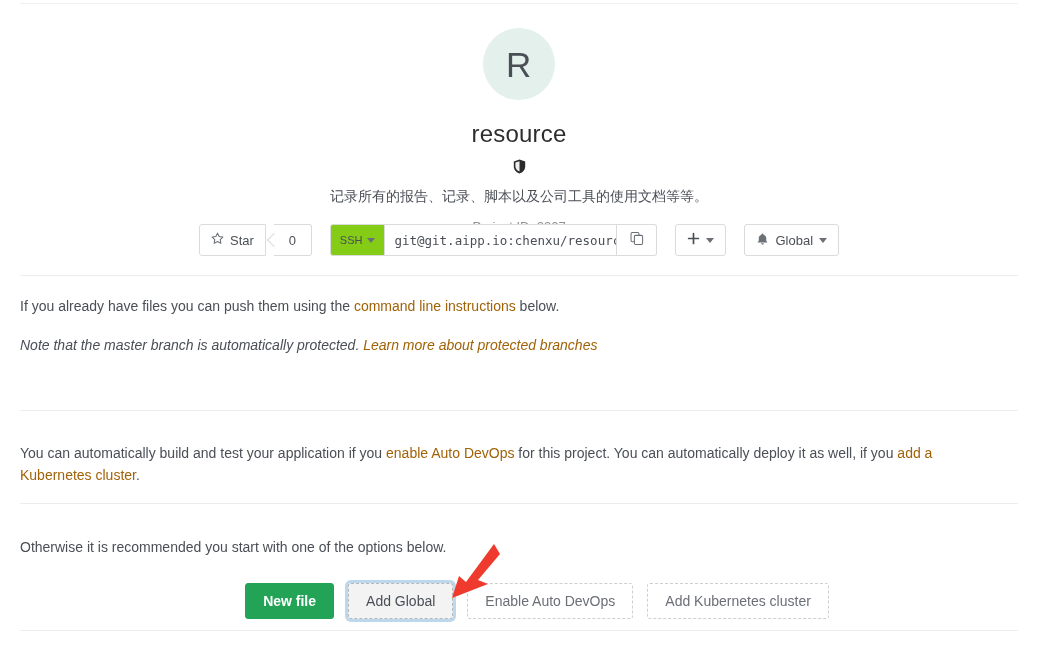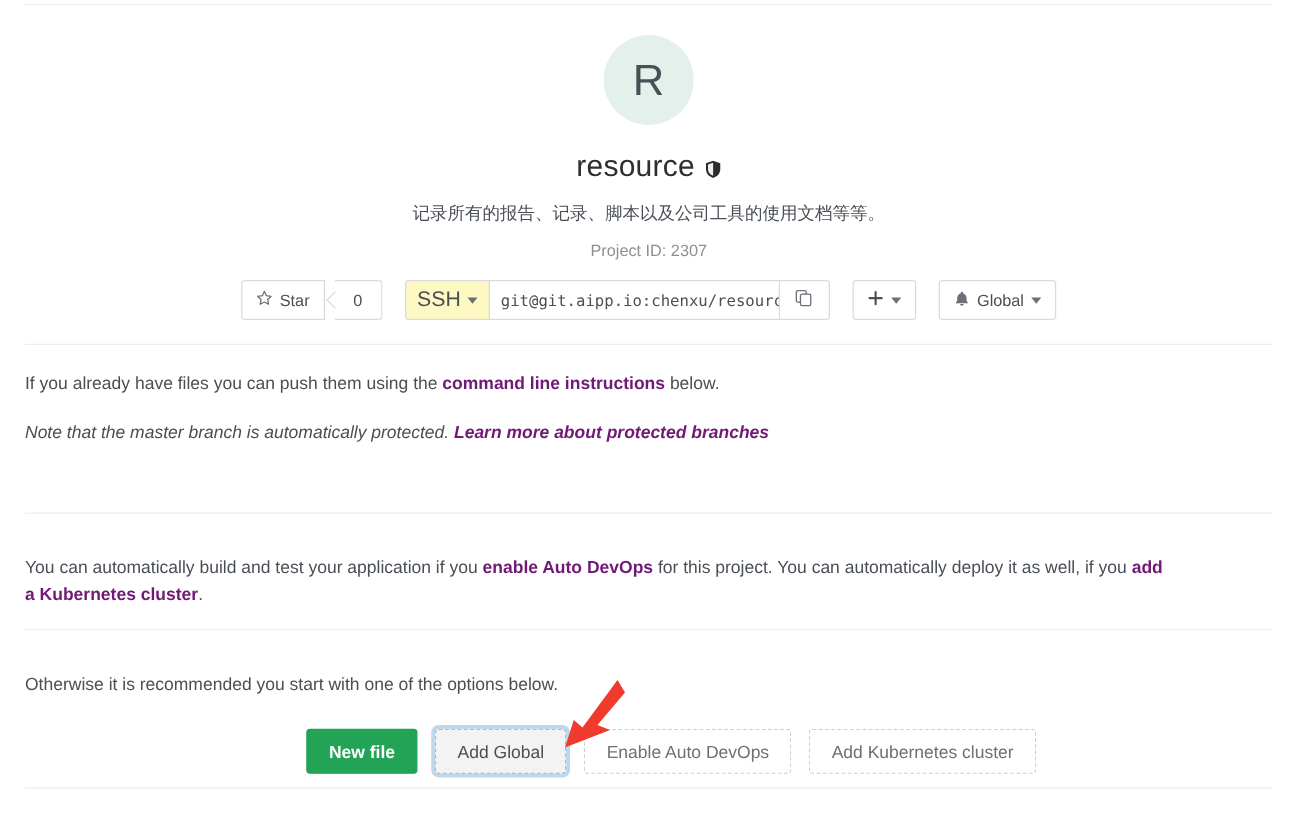--- a/index.html
+++ b/index.html
@@ -56,20 +56,21 @@
     line-height: 1;
     letter-spacing: 0.5px;
   }
 
   .project-title-row {
     margin-top: 20px;
     display: flex;
     align-items: center;
     justify-content: center;
     gap: 8px;
+    flex-direction: column;
   }
   .project-title {
     font-size: 24px;
     font-weight: 400;
     color: #2e2e2e;
     letter-spacing: 0.2px;
   }
   .visibility-icon {
     display: inline-flex;
     align-items: center;
@@ -148,22 +149,22 @@
     background: #fff;
     border-left: 1px solid #dbdbdb;
     border-bottom: 1px solid #dbdbdb;
     transform: rotate(45deg);
   }
 
   .clone-group { display: flex; align-items: stretch; }
   .clone-proto {
     border: 1px solid #dbdbdb;
     border-radius: 3px 0 0 3px;
-    background: #fef9c3;
-    font-size: 17px;
+    background: #84cc16;
+    font-size: 11px;
     color: #4a4f56;
     padding: 0 9px;
     display: flex;
     align-items: center;
     gap: 5px;
     height: 32px;
     cursor: pointer;
   }
   .clone-url {
     border: 1px solid #dbdbdb;
@@ -233,24 +234,23 @@
   }
 
   .para-note {
     font-style: italic;
     margin-top: 17px;
   }
 
   .para-devops { margin-top: 0; }
 
   a.link {
-    color: #701a75;
+    color: #a16207;
     text-decoration: none;
     cursor: pointer;
-    font-weight: bold;
   }
   .link-italic { font-style: italic; }
 
   
   .options-row {
     position: absolute;
     top: 583px;
     left: 0;
     width: 1038px;
     display: flex;

